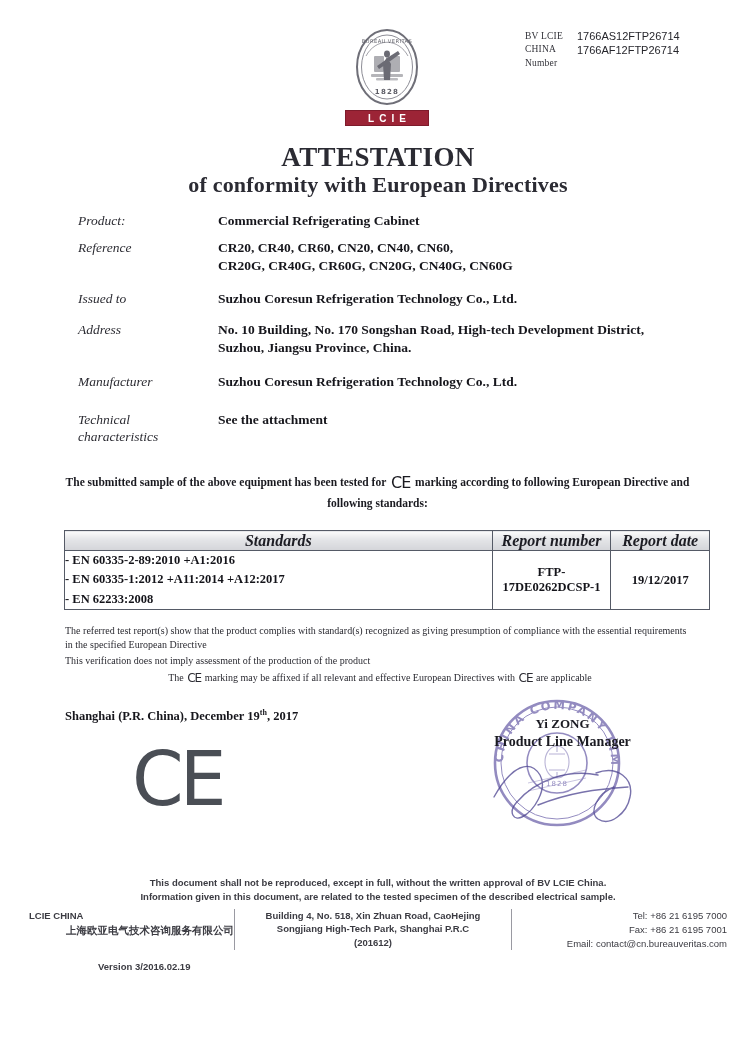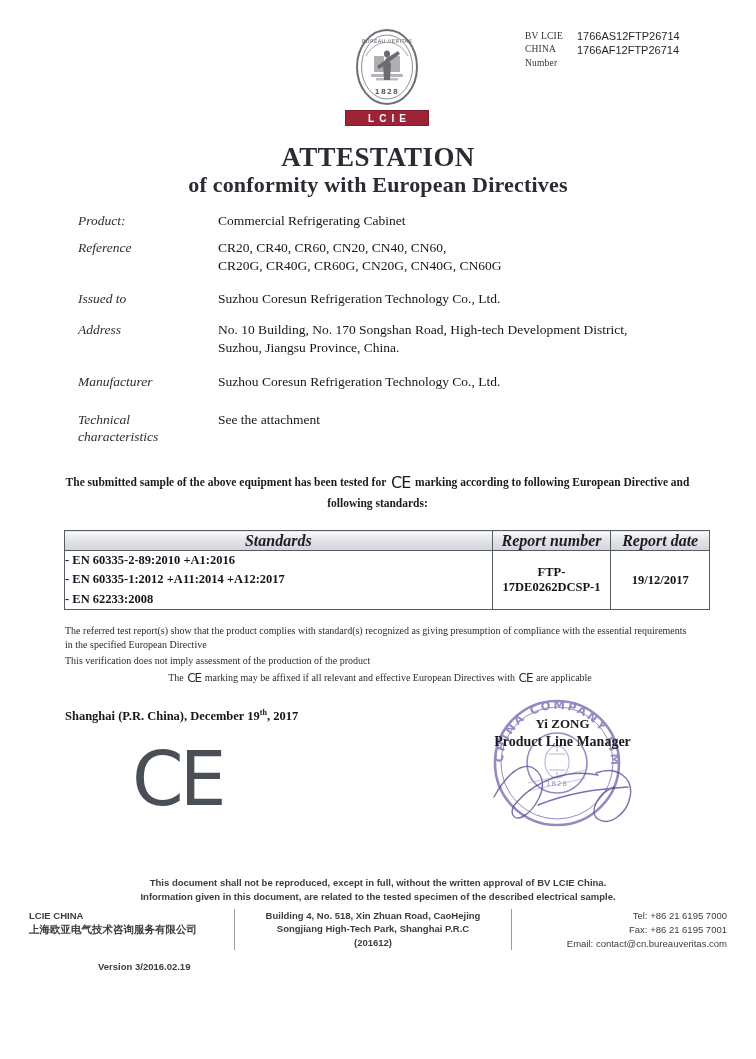--- a/index.html
+++ b/index.html
@@ -101,21 +101,21 @@
   }
   .dlabel {
     width: 140px;
     flex: 0 0 140px;
     font-style: italic;
     font-size: 13.5px;
     color: #2c2c33;
     line-height: 1.3;
   }
   .dvalue {
-    font-weight: normal;
+    font-weight: bold;
     font-size: 13.5px;
     line-height: 1.32;
     color: #16161c;
   }
   .drow.tight { margin-bottom: 13px; }
   .drow.gap   { margin-bottom: 16px; }
 
   
   .tested {
     position: absolute;
@@ -316,21 +316,21 @@
     font-size: 9.5px;
     line-height: 1.5;
   }
   .f-version {
     margin-top: 10px;
     padding-left: 98px;
     font-size: 9.5px;
     font-weight: bold;
     color: #3b3b42;
   }
-  .cn-name { font-family: Liberation Mono, monospace; font-size: 10.5px; }
+  .cn-name { font-family: Liberation Serif, serif; font-size: 10.5px; text-align: right; }
 </style>
 </head>
 <body>
 
 <div id="page">
 
   <div class="ref-block">
     <div class="ref-labels">
       <div>BV LCIE</div>
       <div>CHINA</div>

